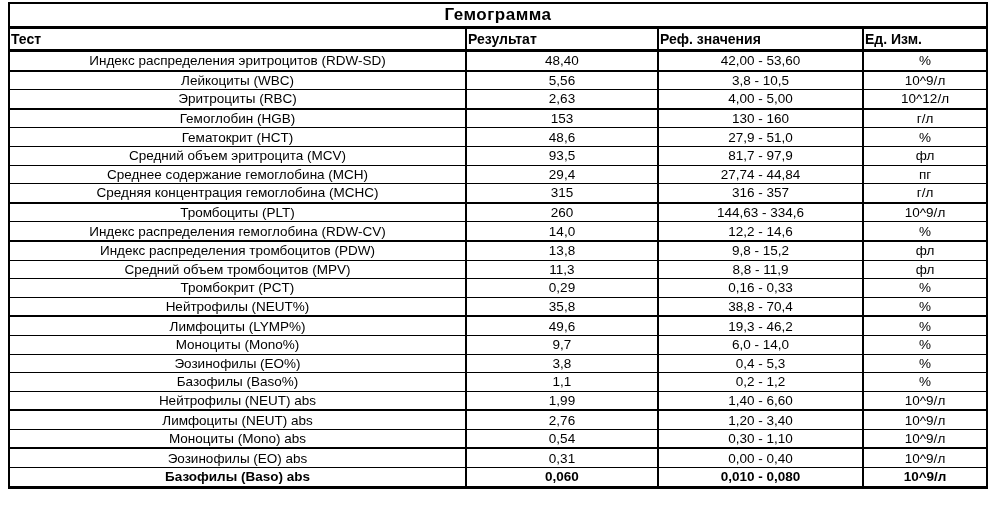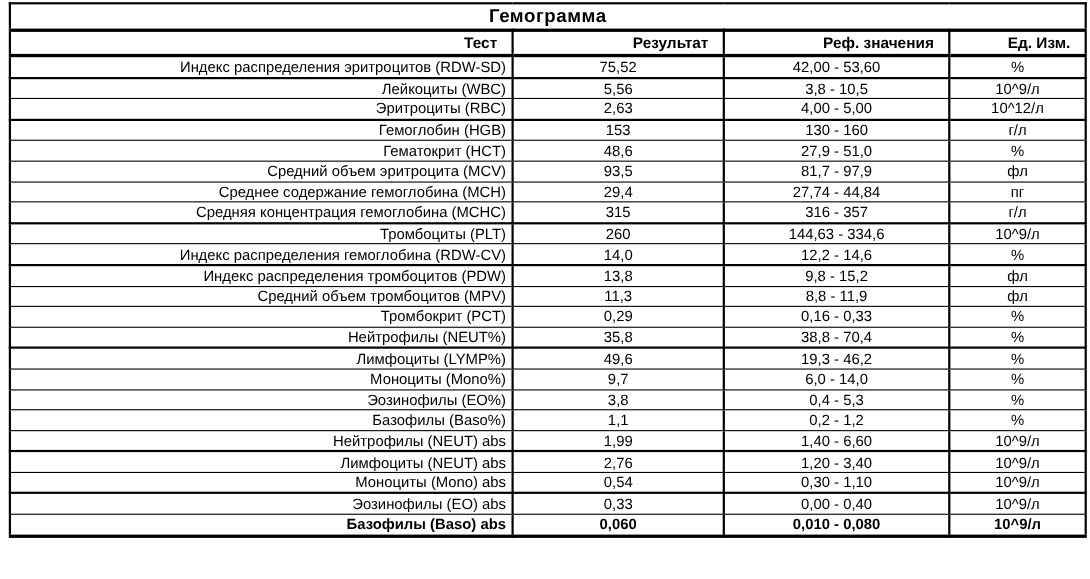--- a/index.html
+++ b/index.html
@@ -36,41 +36,41 @@
     text-align: center;
     vertical-align: middle;
     font-size: 17px;
     font-weight: bold;
     padding: 1px 0;
     border-bottom: 3px solid #000000;
     letter-spacing: 0.5px;
   }
   tr.header-row th {
     height: 18px;
-    text-align: right;
+    text-align: left;
     vertical-align: middle;
     font-size: 14px;
     font-weight: bold;
-    padding: 1px 13px;
+    padding: 1px 1px;
     border: 2px solid #000000;
     border-top: none;
     border-bottom: 3px solid #000000;
   }
   tbody td {
     height: 17.6px;
     font-size: 13.5px;
     vertical-align: middle;
     padding: 0 5px;
     border: 2px solid #000000;
     border-top: none;
     border-bottom: 1px solid #000000;
     white-space: nowrap;
     overflow: hidden;
   }
-  tbody td:first-child { text-align: right; }
+  tbody td:first-child { text-align: center; }
   tbody td:not(:first-child) { text-align: center; }
 
   
   tbody tr:nth-child(1) td,
   tbody tr:nth-child(3) td,
   tbody tr:nth-child(8) td,
   tbody tr:nth-child(10) td,
   tbody tr:nth-child(14) td,
   tbody tr:nth-child(19) td,
   tbody tr:nth-child(21) td {
@@ -99,21 +99,21 @@
       <tr class="header-row">
         <th>Тест</th>
         <th>Результат</th>
         <th>Реф. значения</th>
         <th>Ед. Изм.</th>
       </tr>
     </thead>
     <tbody>
         <tr>
           <td>Индекс распределения эритроцитов (RDW-SD)</td>
-          <td>75,52</td>
+          <td>48,40</td>
           <td>42,00 - 53,60</td>
           <td>%</td>
         </tr>
         <tr>
           <td>Лейкоциты (WBC)</td>
           <td>5,56</td>
           <td>3,8 - 10,5</td>
           <td>10^9/л</td>
         </tr>
         <tr>
@@ -225,21 +225,21 @@
           <td>10^9/л</td>
         </tr>
         <tr>
           <td>Моноциты (Mono) abs</td>
           <td>0,54</td>
           <td>0,30 - 1,10</td>
           <td>10^9/л</td>
         </tr>
         <tr>
           <td>Эозинофилы (EO) abs</td>
-          <td>0,33</td>
+          <td>0,31</td>
           <td>0,00 - 0,40</td>
           <td>10^9/л</td>
         </tr>
         <tr>
           <td>Базофилы (Baso) abs</td>
           <td>0,060</td>
           <td>0,010 - 0,080</td>
           <td>10^9/л</td>
         </tr>
       </tbody>

